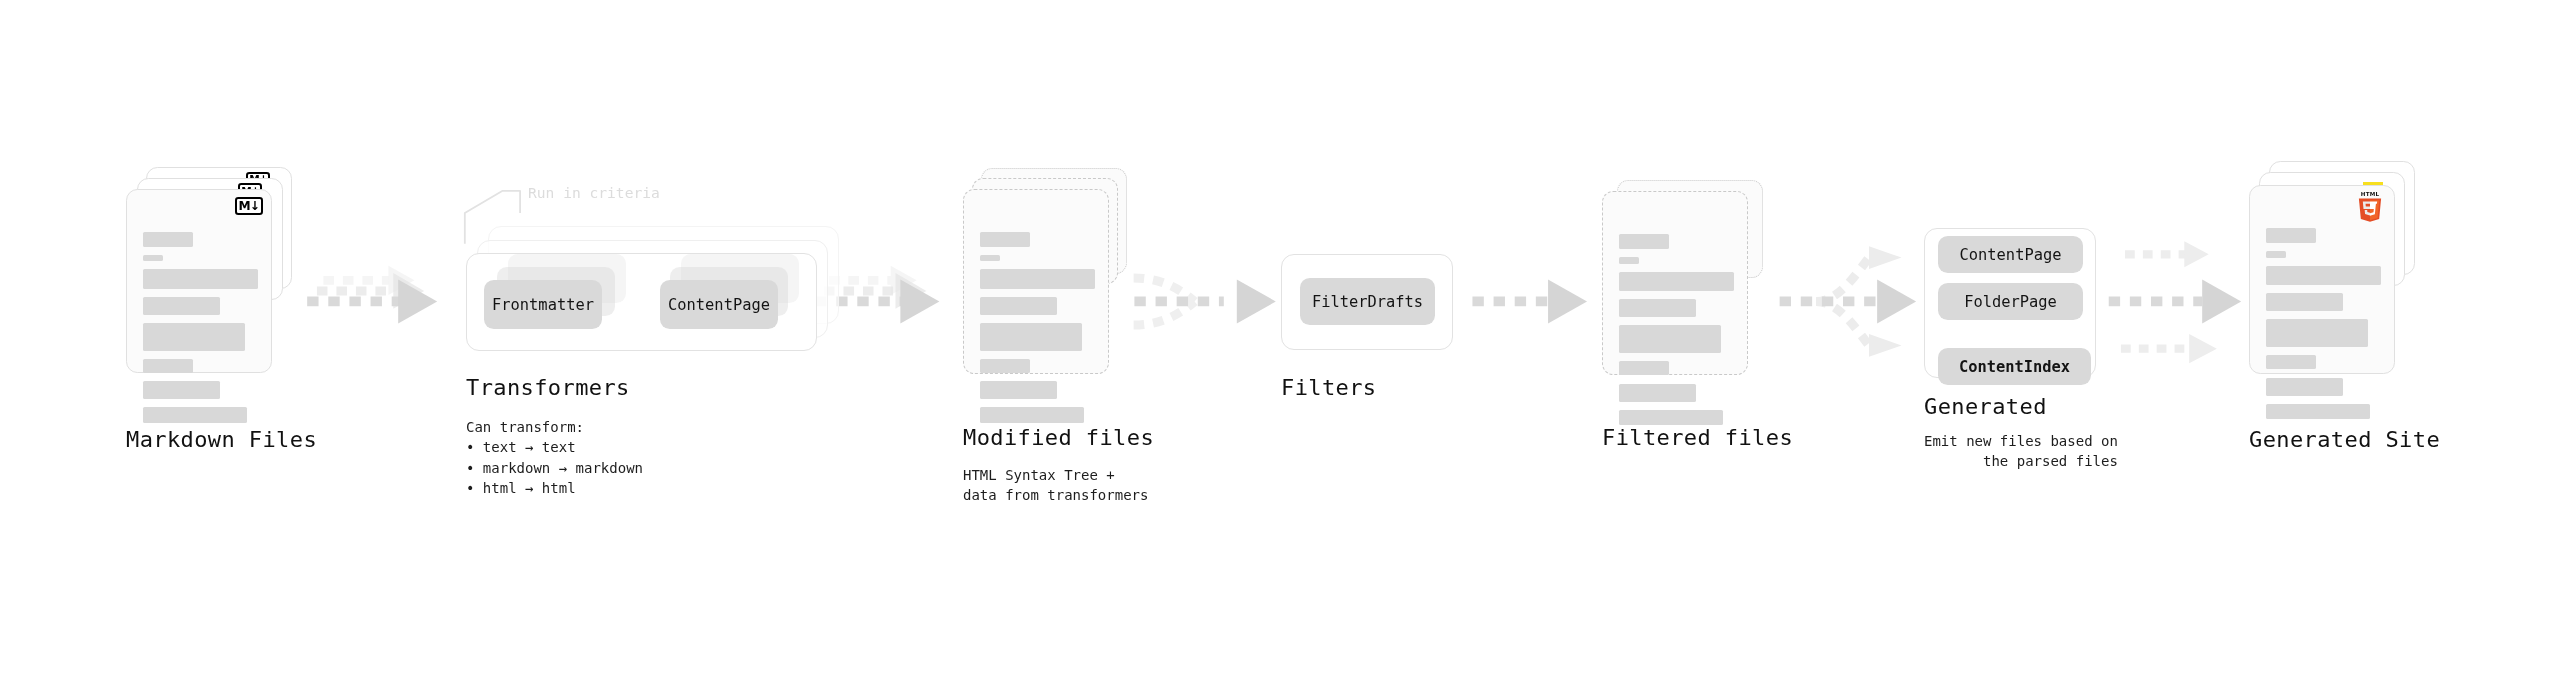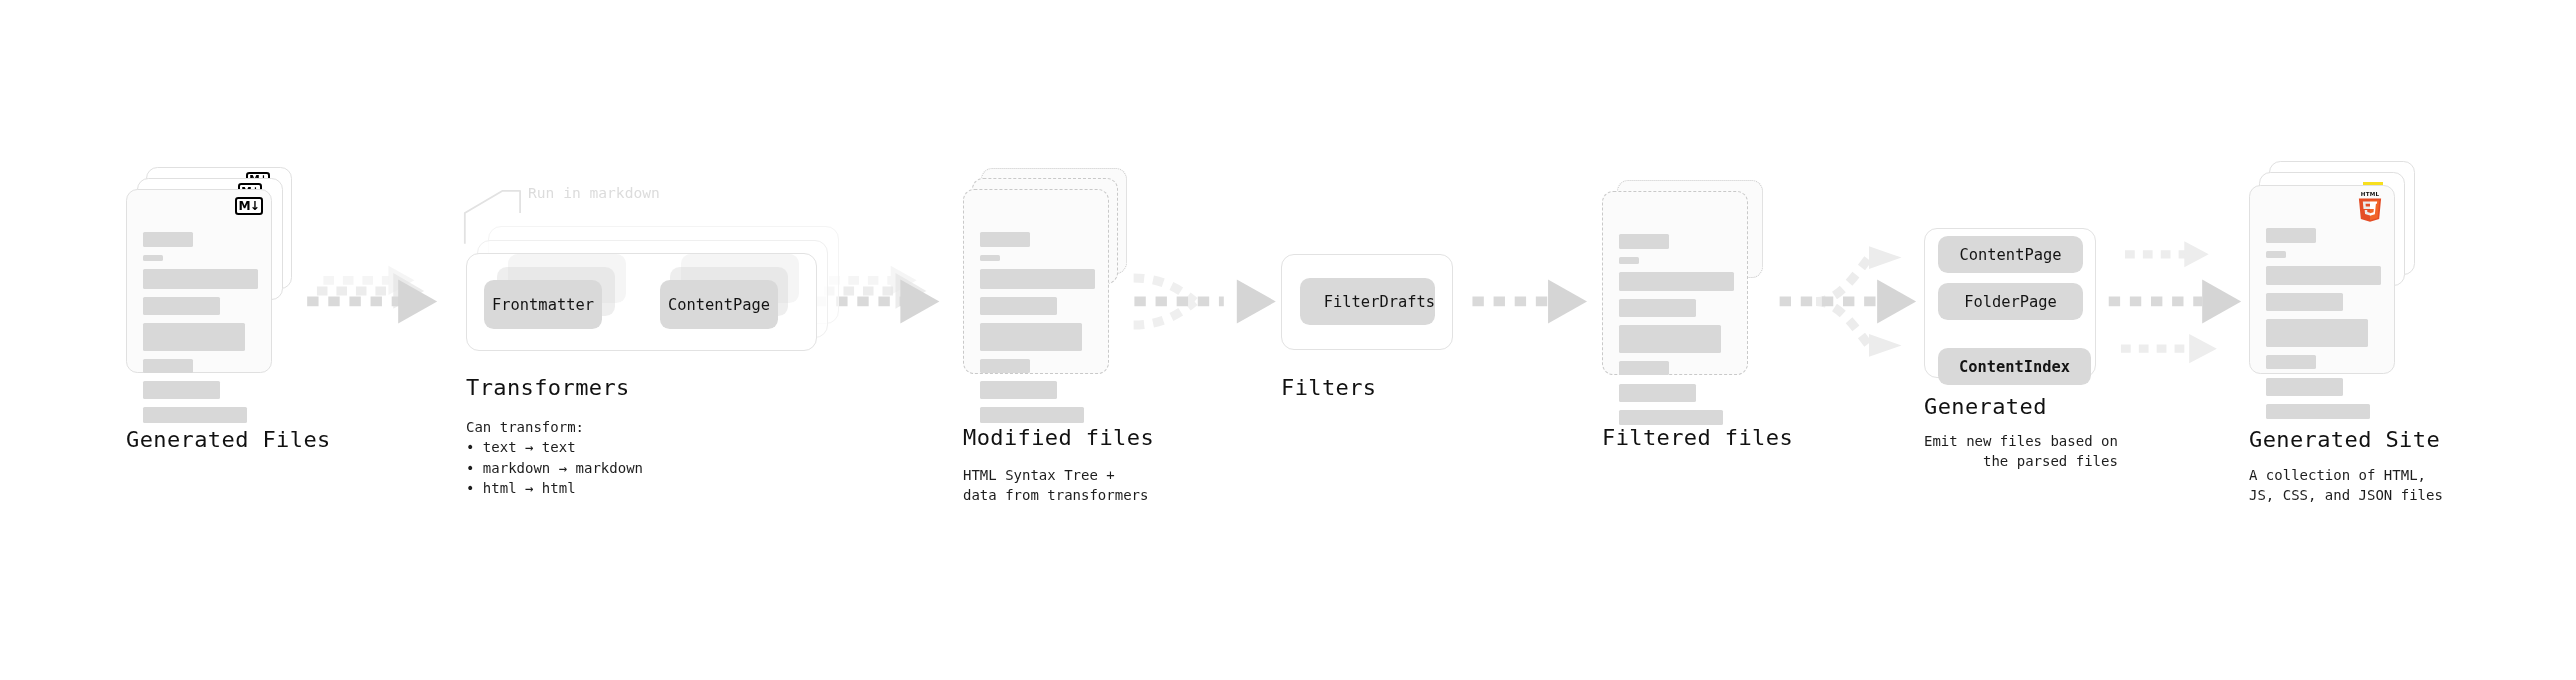--- a/index.html
+++ b/index.html
@@ -200,40 +200,40 @@
         <div class="doc-line" style="width:19.5px;height:6.5px;"></div>
         <div class="doc-line" style="width:115px;height:19.5px;"></div>
         <div class="doc-line" style="width:77px;height:18px;"></div>
         <div class="doc-line" style="width:102px;height:28px;"></div>
         <div class="doc-line" style="width:50px;height:14px;"></div>
         <div class="doc-line" style="width:77px;height:18px;"></div>
         <div class="doc-line" style="width:104px;height:15.4px;"></div>
       </div>
     </div>
   </div>
-  <div class="stage-title" style="left:126px;top:427px;">Generated Files</div>
+  <div class="stage-title" style="left:126px;top:427px;">Markdown Files</div>
 
   <div>
     <div class="proc-box fainter" style="left:488px;top:226px;width:351px;height:98px;"></div>
     <div class="proc-box faint" style="left:477px;top:240px;width:351px;height:98px;"></div>
     <div class="proc-box" style="left:466px;top:253px;width:351px;height:98px;"></div>
 
     <div class="chip fainter" style="left:508px;top:254px;width:118px;height:49px;"></div>
     <div class="chip faint" style="left:497px;top:267px;width:118px;height:49px;"></div>
     <div class="chip" style="left:484px;top:280px;width:118px;height:49px;">
       <span>Frontmatter</span>
     </div>
 
     <div class="chip fainter" style="left:681px;top:254px;width:118px;height:49px;"></div>
     <div class="chip faint" style="left:670px;top:267px;width:118px;height:49px;"></div>
     <div class="chip" style="left:660px;top:280px;width:118px;height:49px;">
       <span>ContentPage</span>
     </div>
 
-    <div class="parallel-note" style="left:528px;top:184px;">Run in markdown</div>
+    <div class="parallel-note" style="left:528px;top:184px;">Run in criteria</div>
   </div>
   <div class="stage-title" style="left:466px;top:375px;">Transformers</div>
   <div class="stage-desc" style="left:466px;top:417px;">Can transform:
   • text → text
   • markdown → markdown
   • html → html</div>
 
   <div class="doc-stack" style="left:963px;top:168px;">
     <div class="doc-card dotted" style="left:18px;top:0px;width:146px;height:106px;"></div>
     <div class="doc-card dashed" style="left:9px;top:9.8px;width:146px;height:106px;"></div>
@@ -249,21 +249,21 @@
         <div class="doc-line" style="width:104px;height:15.4px;"></div>
       </div>
     </div>
   </div>
   <div class="stage-title" style="left:963px;top:425px;">Modified files</div>
   <div class="stage-desc" style="left:963px;top:465px;">HTML Syntax Tree +
 data from transformers</div>
 
   <div>
     <div class="proc-box" style="left:1281px;top:254px;width:172px;height:96px;"></div>
-    <div class="chip" style="left:1300px;top:278px;width:135px;height:47px;justify-content:flex-end;">
+    <div class="chip" style="left:1300px;top:278px;width:135px;height:47px;">
       <span>FilterDrafts</span>
     </div>
   </div>
   <div class="stage-title" style="left:1281px;top:375px;">Filters</div>
 
   <div class="doc-stack" style="left:1602px;top:180px;">
     <div class="doc-card dotted" style="left:15.4px;top:0px;width:146px;height:98px;"></div>
     <div class="doc-card dashed" style="left:0px;top:11.4px;width:146px;height:184px;">
       <div class="doc-lines">
         <div class="doc-line" style="width:50px;height:14.6px;"></div>
@@ -323,17 +323,15 @@
         <div class="doc-line" style="width:115px;height:19.5px;"></div>
         <div class="doc-line" style="width:77px;height:18px;"></div>
         <div class="doc-line" style="width:102px;height:28px;"></div>
         <div class="doc-line" style="width:50px;height:14px;"></div>
         <div class="doc-line" style="width:77px;height:18px;"></div>
         <div class="doc-line" style="width:104px;height:15.4px;"></div>
       </div>
     </div>
   </div>
   <div class="stage-title" style="left:2249px;top:427px;">Generated Site</div>
-  <div class="stage-desc" style="left:2249px;top:465px;">A collection of HTML,
-JS, CSS, and JSON files</div>
 
 </div>
 
 
 </body></html>

